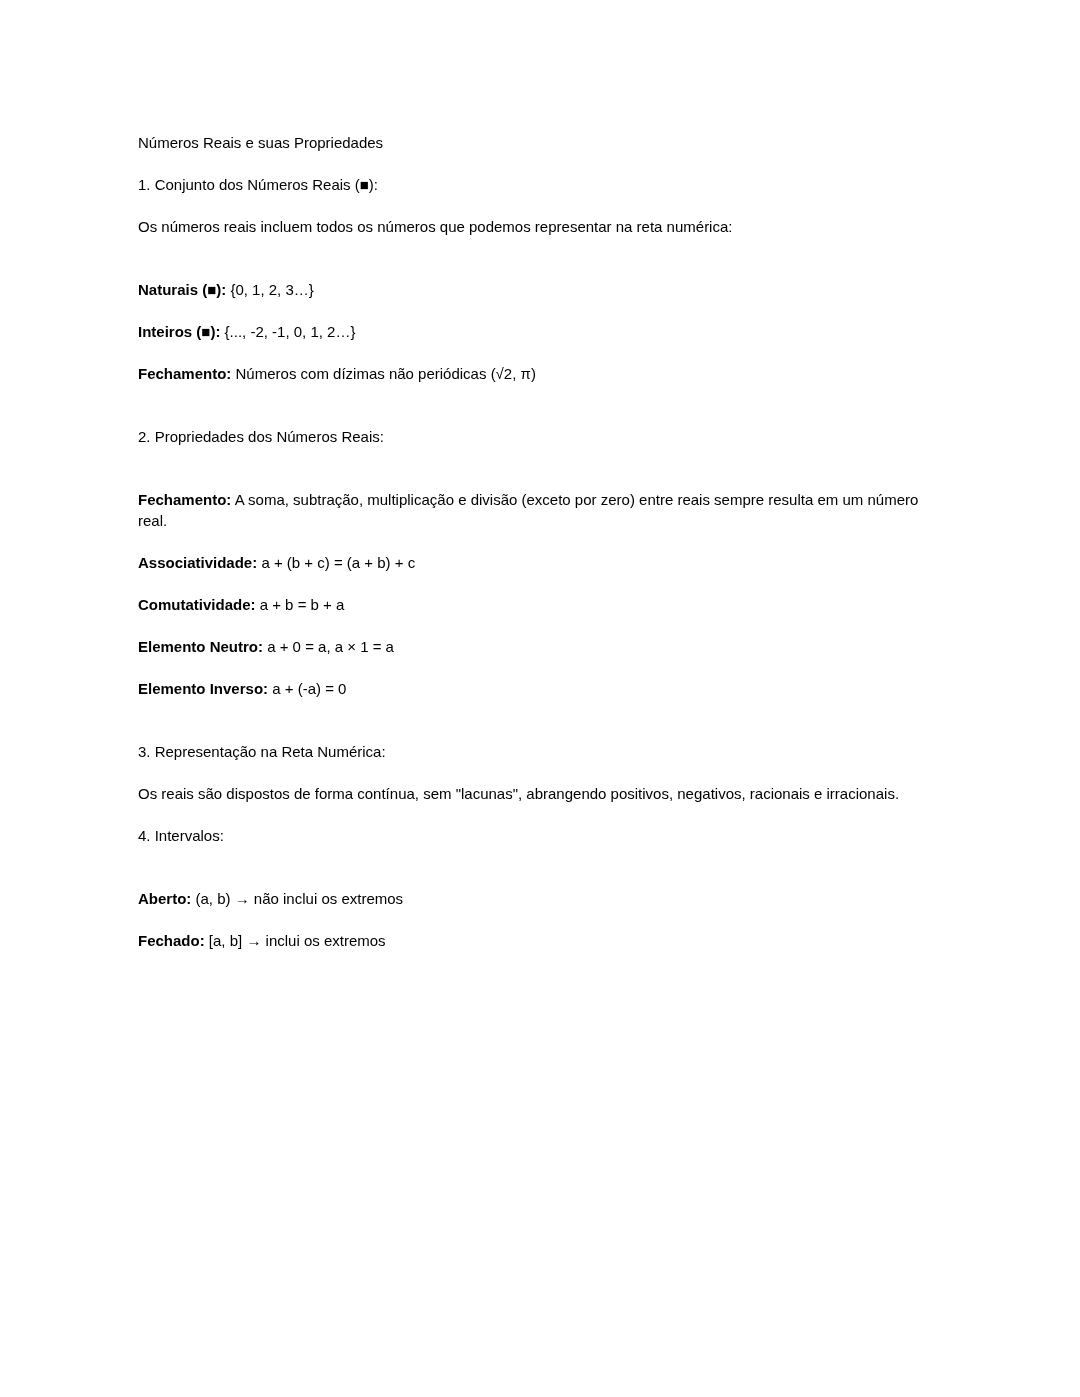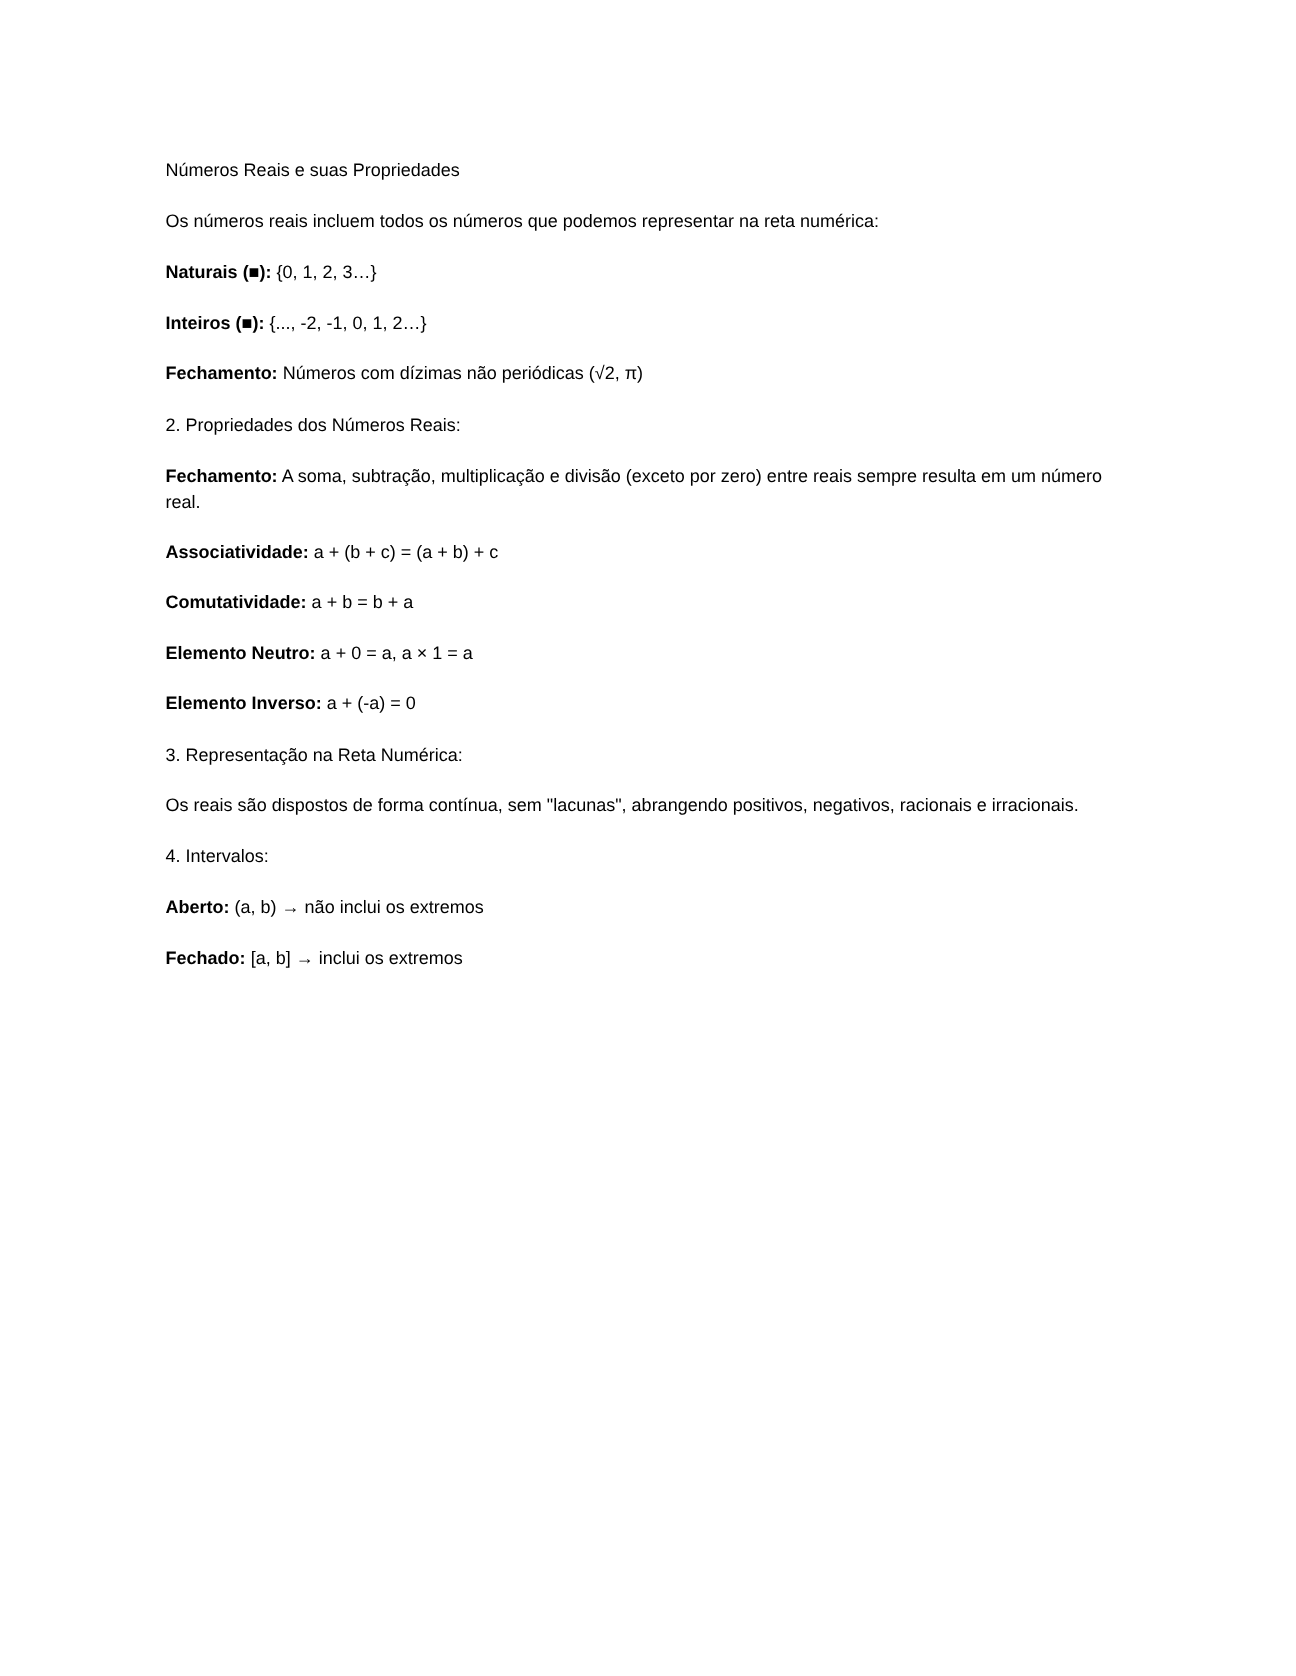--- a/index.html
+++ b/index.html
@@ -28,31 +28,32 @@
     margin: 0 0 21px 0;
     font-size: 15px;
     line-height: 21px;
     font-weight: 400;
     color: #000000;
   }
   p.para strong {
     font-weight: 700;
   }
   p.gap-above {
-    margin-top: 22px; 
+    margin-top: 42px; 
   }
 </style>
 </head>
 <body>
 
 <div class="page">
   <div class="content">
 
     <p class="para"><span>Números Reais e suas Propriedades</span></p>
 
+    <p class="para"><span>1. Conjunto dos Números Reais (■):</span></p>
 
     <p class="para"><span>Os números reais incluem todos os números que podemos representar na reta numérica:</span></p>
 
     <p class="para gap-above"><strong>Naturais (■):</strong><span> {0, 1, 2, 3…}</span></p>
 
     <p class="para"><strong>Inteiros (■):</strong><span> {..., -2, -1, 0, 1, 2…}</span></p>
 
 
     <p class="para"><strong>Fechamento:</strong><span> Números com dízimas não periódicas (√2, π)</span></p>
 

